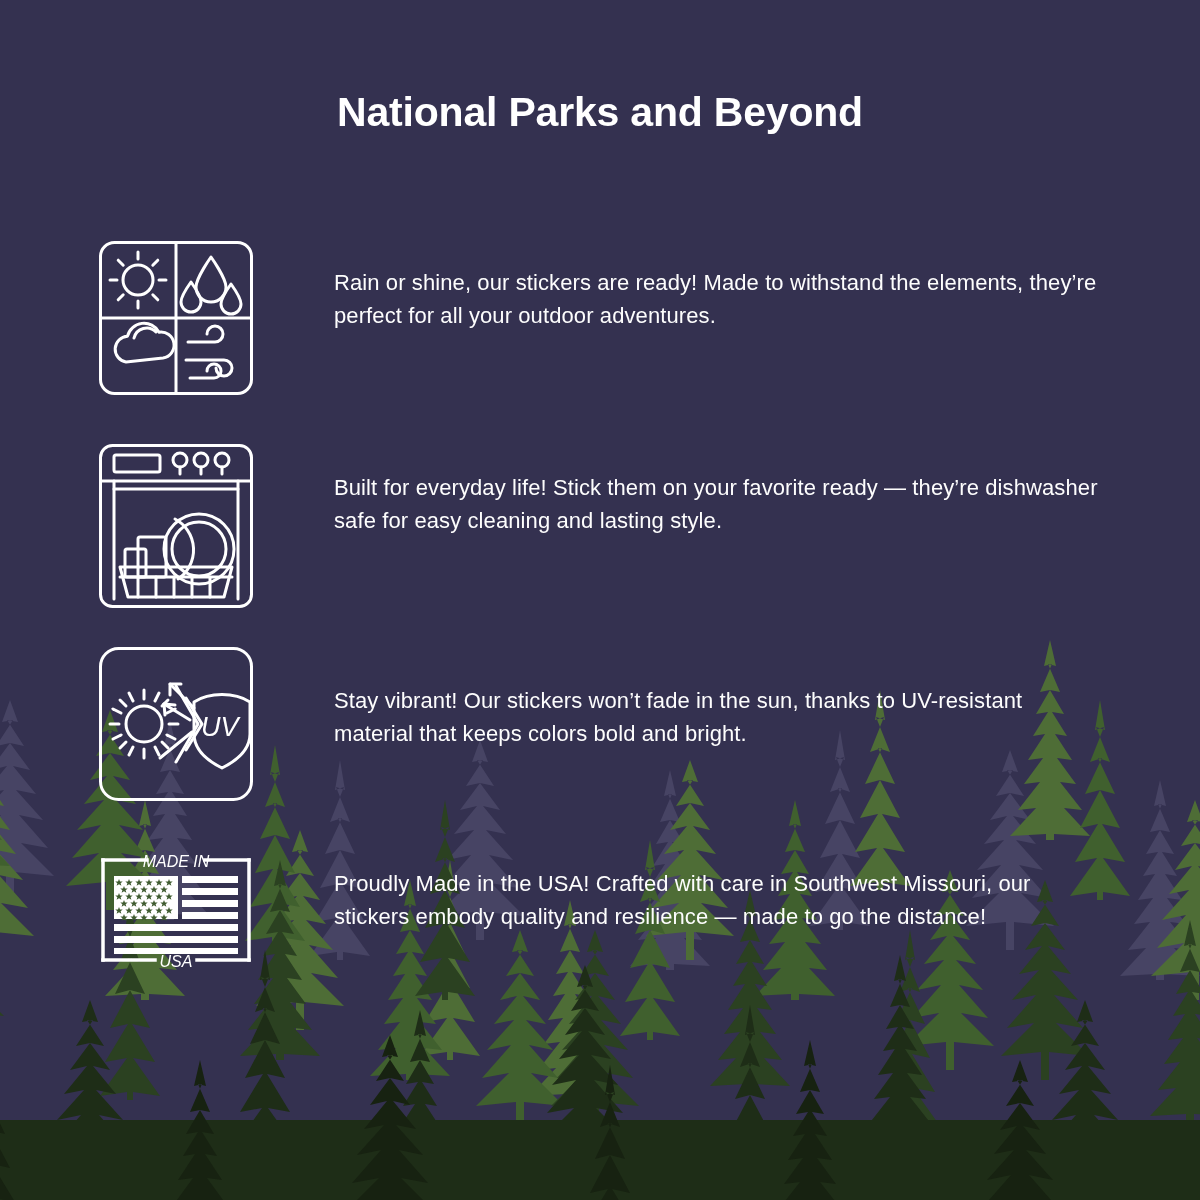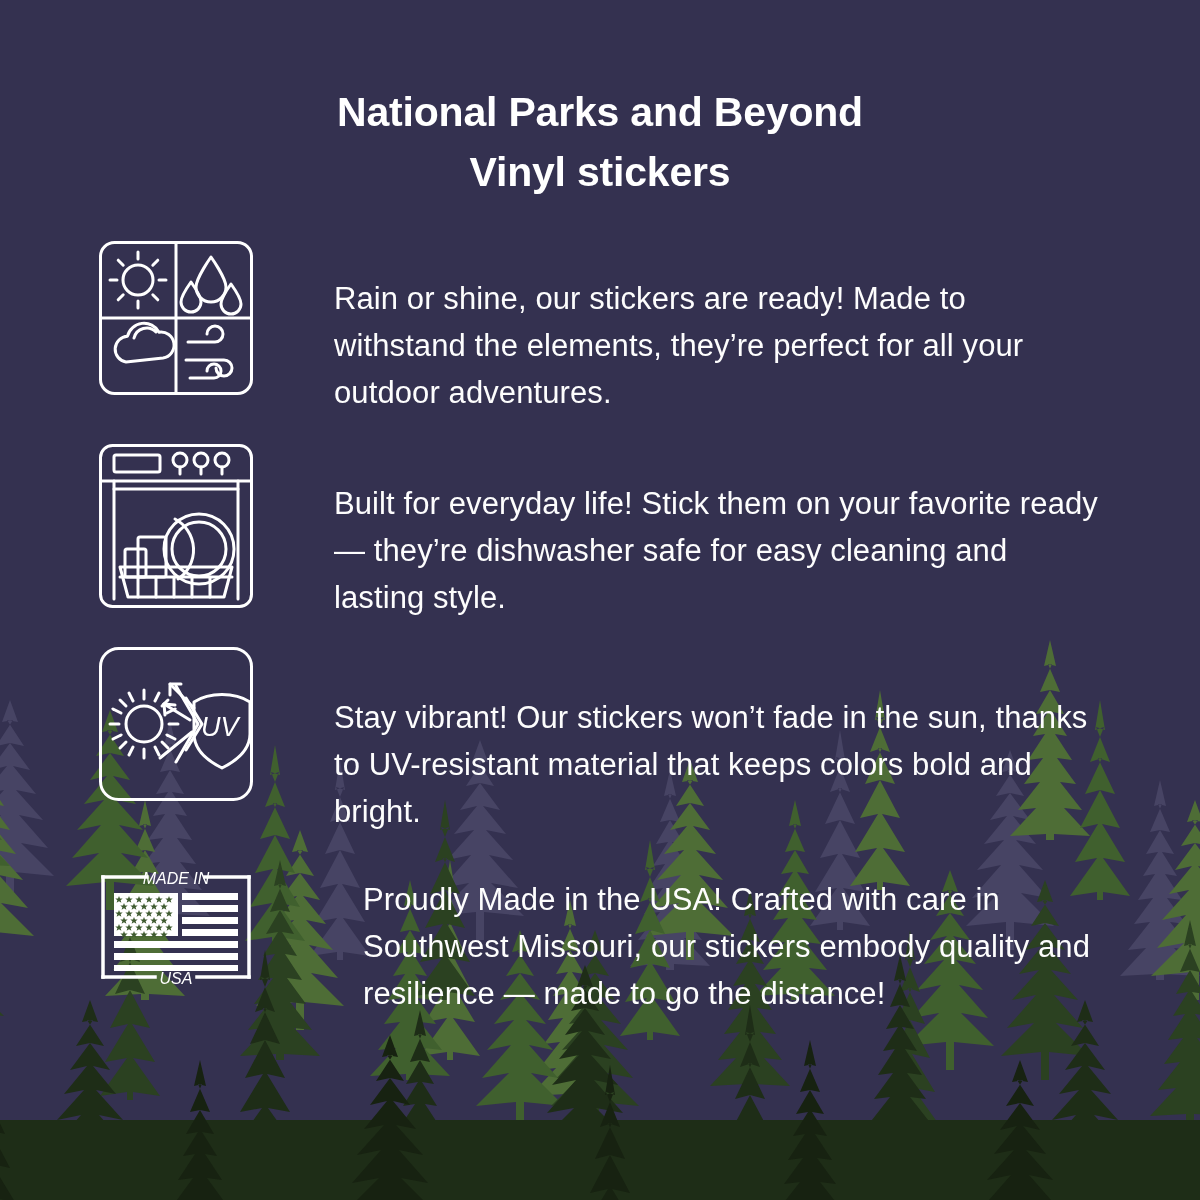--- a/index.html
+++ b/index.html
@@ -63,36 +63,36 @@
     height:156px;
     font-style:italic;
   }
   .row-icon svg{display:block;width:100%;height:100%;}
   .row-text{
     position:absolute;
     left:334px;
     top:0;
     width:772px;
     color:#fdfdfd;
-    font-size:31px;
+    font-size:22px;
     line-height:1.52;
     font-weight:400;
     letter-spacing:0.1px;
   }
 
   #row0{top:240px;}
   #row0 .row-text{top:4px;}
   #row1{top:443px;}
   #row1 .row-icon{height:166px;}
   #row1 .row-text{top:6px;}
   #row2{top:646px;}
-  #row2 .row-text{top:20px;margin-top:28px;}
+  #row2 .row-text{top:10px;margin-top:28px;}
   #row3{top:845px;}
-  #row3 .row-icon{left:100px;top:22px;width:152px;height:120px;}
-  #row3 .row-text{top:0px;margin-left:29px;}
+  #row3 .row-icon{left:100px;top:5px;width:152px;height:120px;}
+  #row3 .row-text{top:0px;}
 </style>
 </head>
 <body>
 
 <div id="stage">
 
   <svg id="forest" viewBox="0 0 1200 1200" preserveAspectRatio="none" xmlns="http://www.w3.org/2000/svg">
     <defs>
 
       <g id="pineA">
@@ -189,21 +189,20 @@
       <use href="#pineC" x="560" y="1065" width="220" height="175"></use>
       <use href="#pineA" x="760" y="1040" width="245" height="200"></use>
       <use href="#pineB" x="970" y="1060" width="260" height="180"></use>
     </g>
   </svg>
 
   <div id="content">
 
     <h1 class="heading">
       <span class="l1">National Parks and Beyond</span>
-      <span class="l2">Vinyl stickers</span>
     </h1>
 
     <div class="row" id="row0">
       <div class="row-icon">
         <svg viewBox="0 0 156 156" xmlns="http://www.w3.org/2000/svg" fill="none" stroke="#ffffff" stroke-width="3" stroke-linecap="round" stroke-linejoin="round">
           <rect x="2.5" y="2.5" width="151" height="151" rx="14"></rect>
           <line x1="78" y1="3" x2="78" y2="153"></line>
           <line x1="3" y1="78" x2="153" y2="78"></line>
 
           <g>

